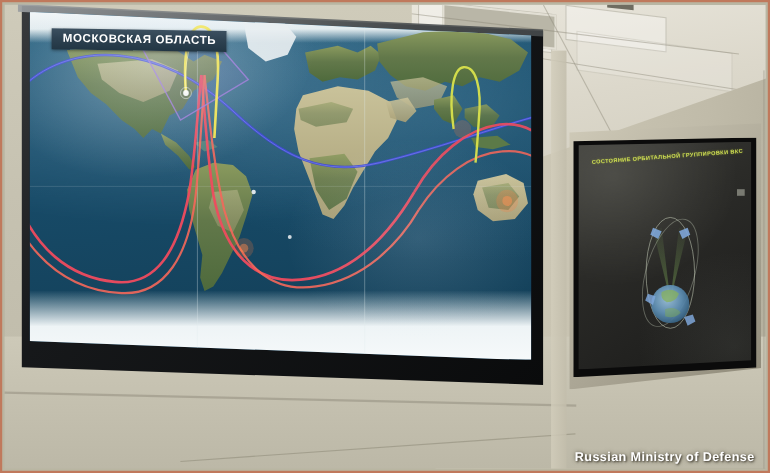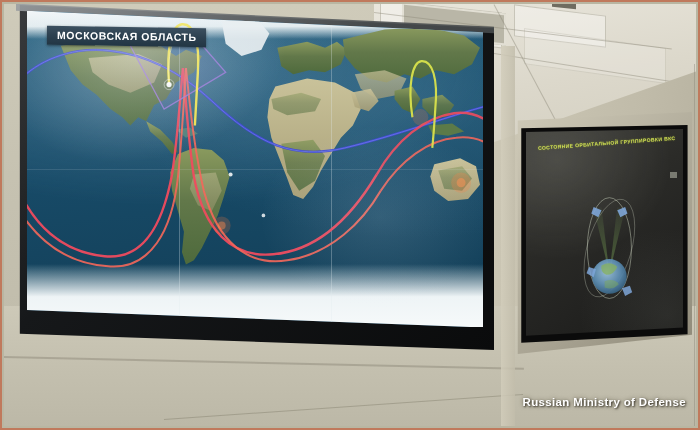--- a/index.html
+++ b/index.html
@@ -78,21 +78,21 @@
   .p2-sheen{position:absolute;inset:0;
     background:radial-gradient(120% 80% at 20% 15%, rgba(210,210,195,.16), rgba(0,0,0,0) 60%),
                radial-gradient(80% 60% at 90% 90%, rgba(180,185,175,.10), rgba(0,0,0,0) 70%);}
   .p2-title{position:absolute;left:8%;top:8%;width:88%;color:#cddc52;
     font-size:5.1px;font-weight:bold;letter-spacing:.35px;white-space:nowrap;
     transform:rotate(-4.2deg);transform-origin:left center;text-shadow:0 0 2px rgba(180,200,60,.5);}
   .p2-corner{position:absolute;right:4%;top:21%;width:7px;height:6px;background:#8d8f84;opacity:.8;}
   .p2-graphic{position:absolute;left:28%;top:24%;width:50%;height:66%;}
 
   
-  .watermark{position:absolute;right:10px;bottom:18px;color:#ffffff;
+  .watermark{position:absolute;right:10px;bottom:4px;color:#ffffff;
     font-size:11.5px;font-weight:bold;letter-spacing:.35px;
     text-shadow:1px 1px 2px rgba(40,35,25,.85), 0 0 4px rgba(60,55,40,.6);}
 </style>
 </head>
 <body>
 
 <div id="frame">
  <div id="inner">
 
   <div class="wall-main"></div>

